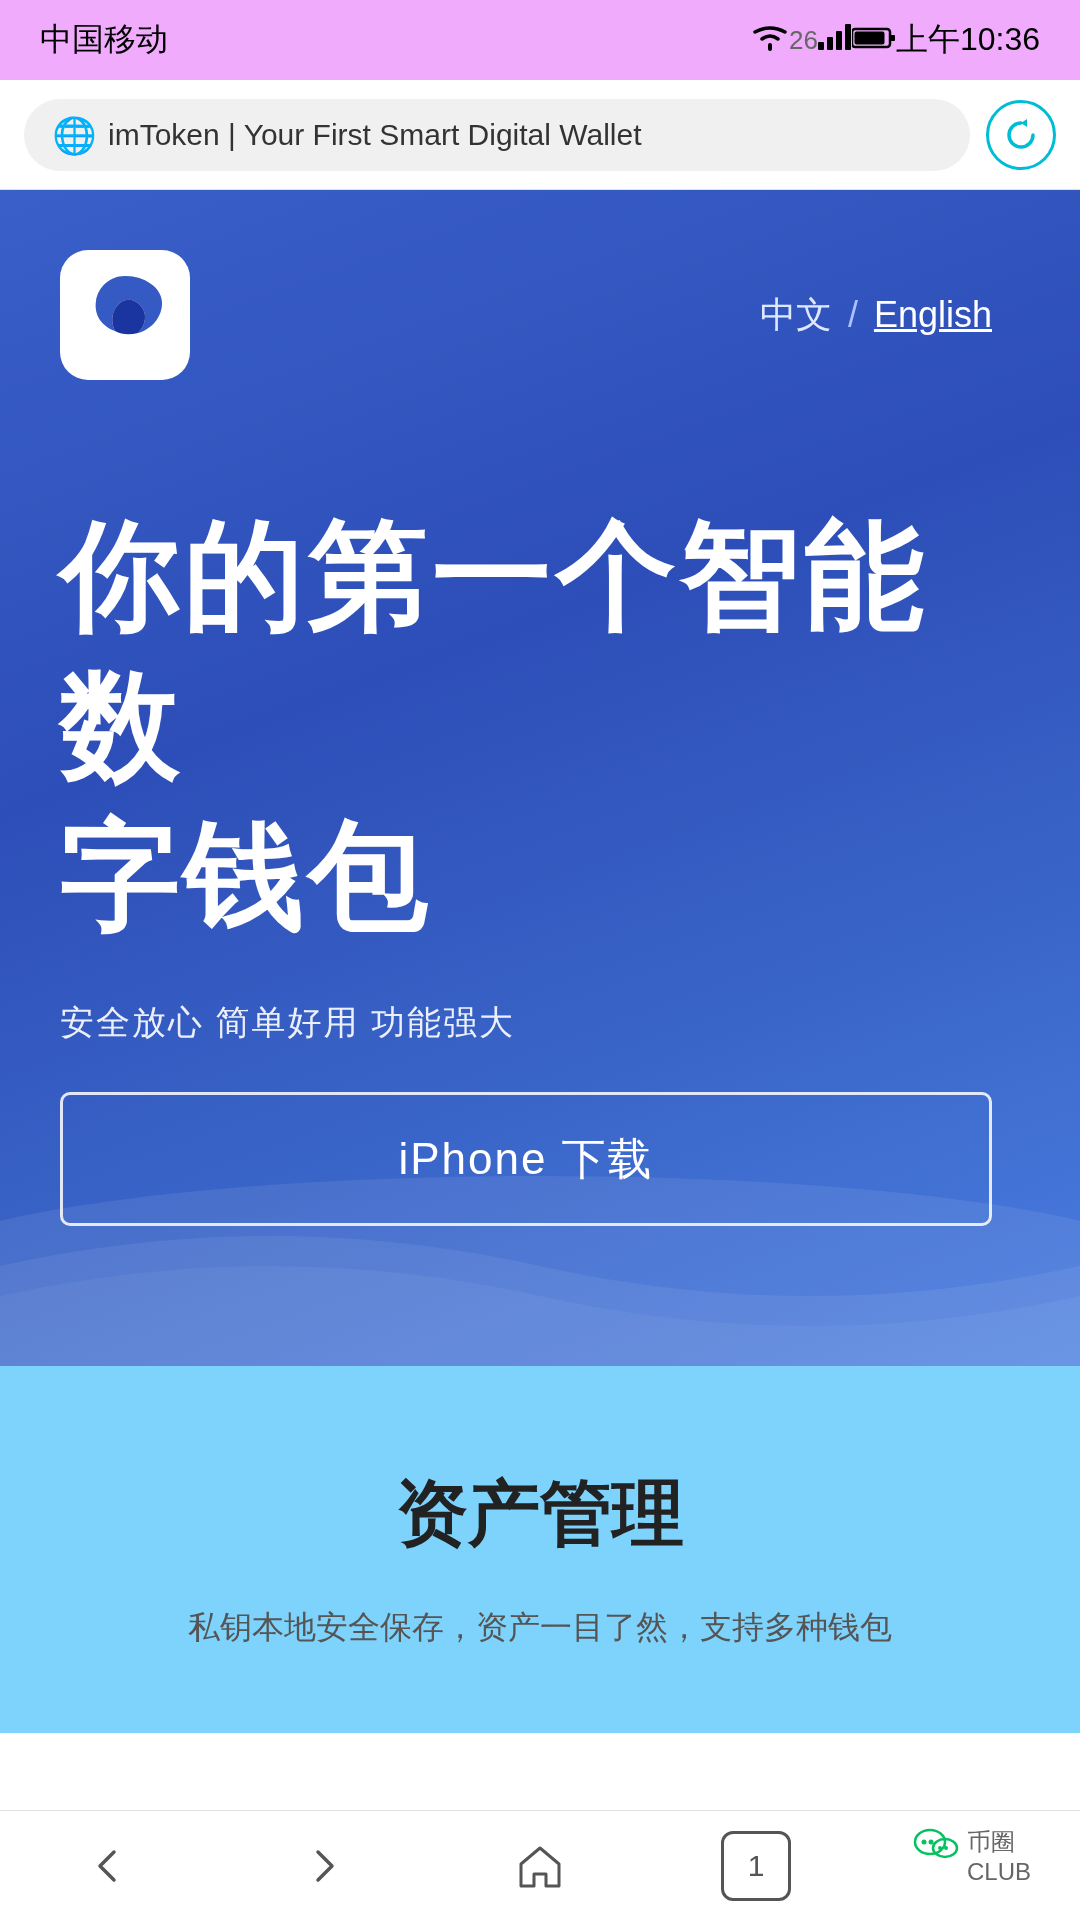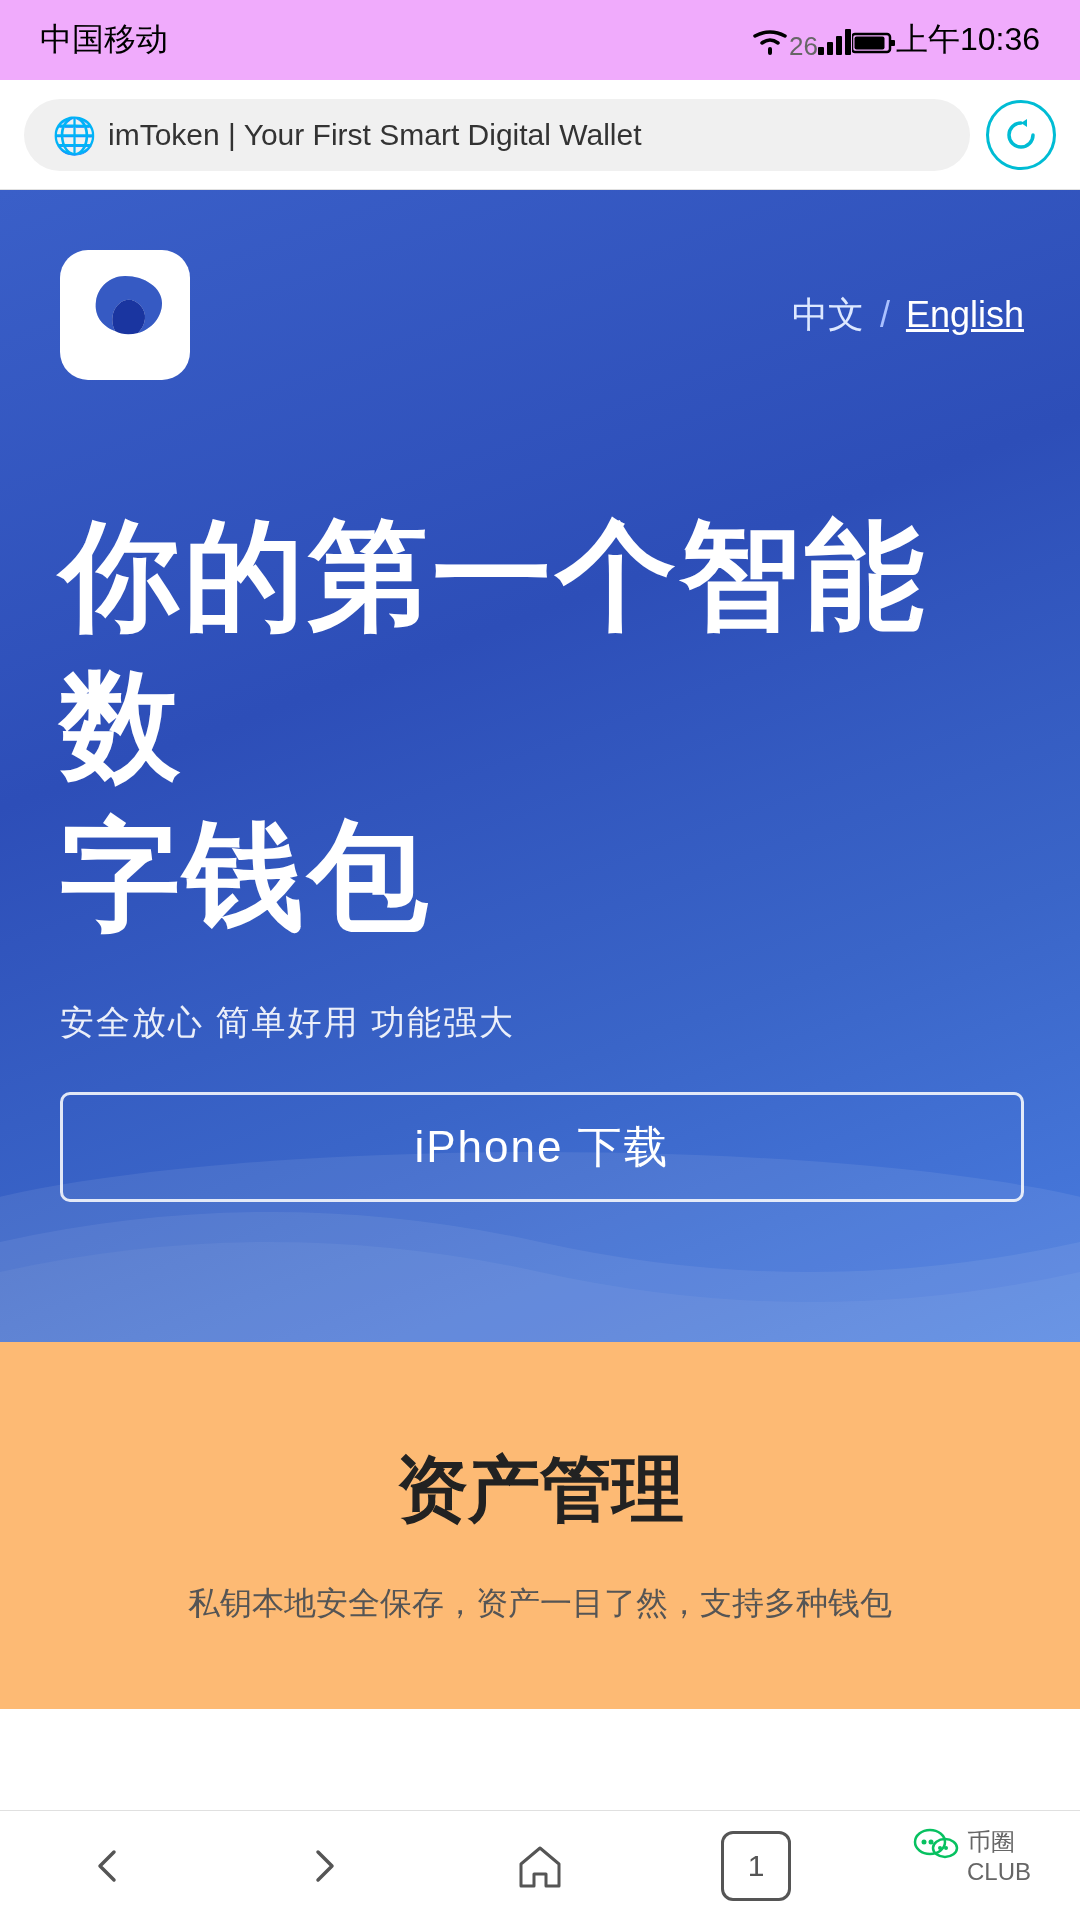--- a/index.html
+++ b/index.html
@@ -21,21 +21,21 @@
       display: flex;
       align-items: center;
       justify-content: space-between;
       padding: 12px 40px;
       font-size: 34px;
       color: #000;
     }
     .status-left { font-weight: 500; font-size: 32px; }
     .status-right {
       display: flex;
-      align-items: flex-end;
+      align-items: center;
       gap: 0;
       font-size: 30px;
     }
 
     
     .browser-bar {
       width: 100%;
       height: 110px;
       background: #fff;
       display: flex;
@@ -75,21 +75,21 @@
       border-radius: 50%;
       color: #00bcd4;
       font-size: 32px;
       cursor: pointer;
     }
 
     
     .hero-section {
       width: 100%;
       background: linear-gradient(160deg, #3a5fc8 0%, #2d4eb8 40%, #3a65c8 70%, #4a7de0 100%);
-      padding: 60px 56px 120px 60px;
+      padding: 60px 88px 120px 60px;
       position: relative;
       overflow: hidden;
       min-height: 1140px;
     }
 
     
     .hero-section::after {
       content: '';
       position: absolute;
       bottom: -10px;
@@ -150,21 +150,21 @@
 
     
     .download-buttons {
       display: flex;
       gap: 40px;
       flex-wrap: wrap;
     }
     .download-btn {
       flex: 1;
       min-width: 280px;
-      height: 110px;
+      height: 134px;
       border: 3px solid rgba(255,255,255,0.85);
       border-radius: 10px;
       background: transparent;
       color: #fff;
       font-size: 44px;
       display: flex;
       align-items: center;
       justify-content: center;
       cursor: pointer;
       letter-spacing: 2px;
@@ -175,21 +175,21 @@
       position: absolute;
       bottom: 0;
       left: 0;
       width: 100%;
       height: 180px;
     }
 
     
     .white-section {
       width: 100%;
-      background: #fdba74;
+      background: #7dd3fc;
       padding: 100px 60px 80px;
       text-align: center;
       font-family: Liberation Serif, serif;
     }
     .section-title {
       font-size: 72px;
       font-weight: 600;
       color: #222;
       margin-bottom: 40px;
     }

